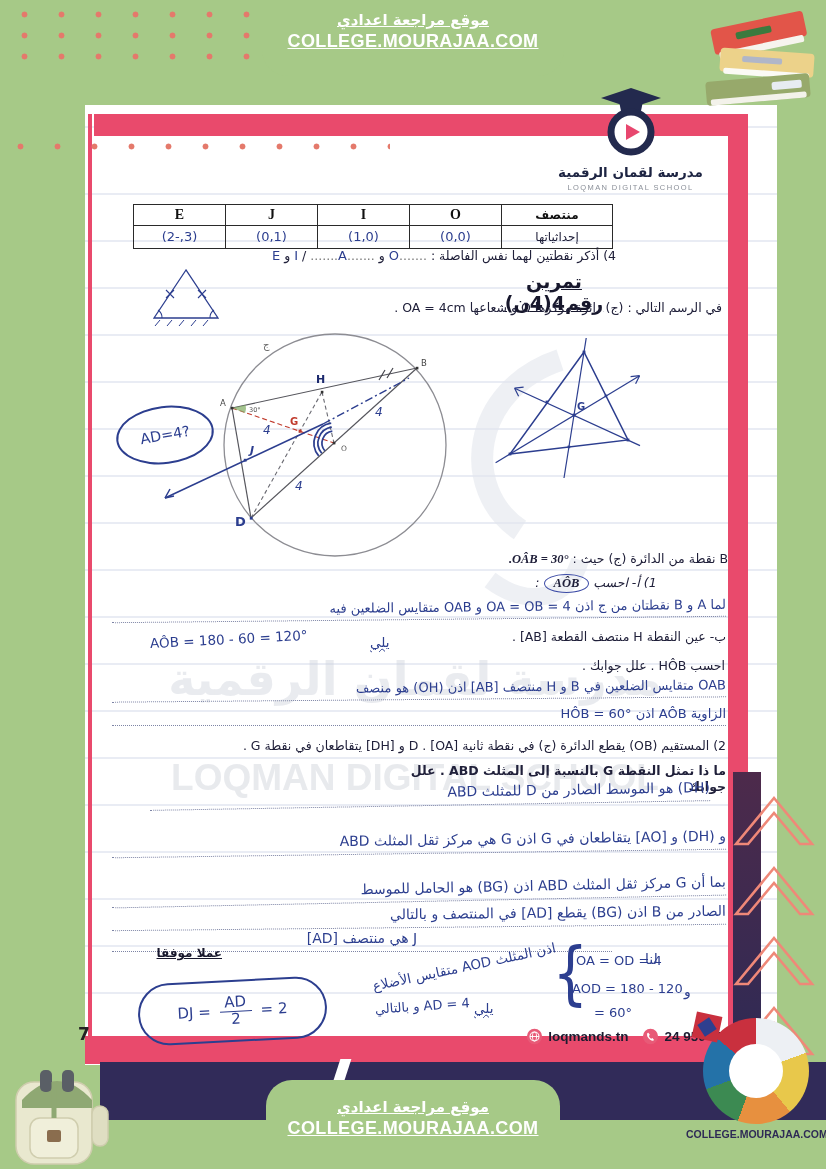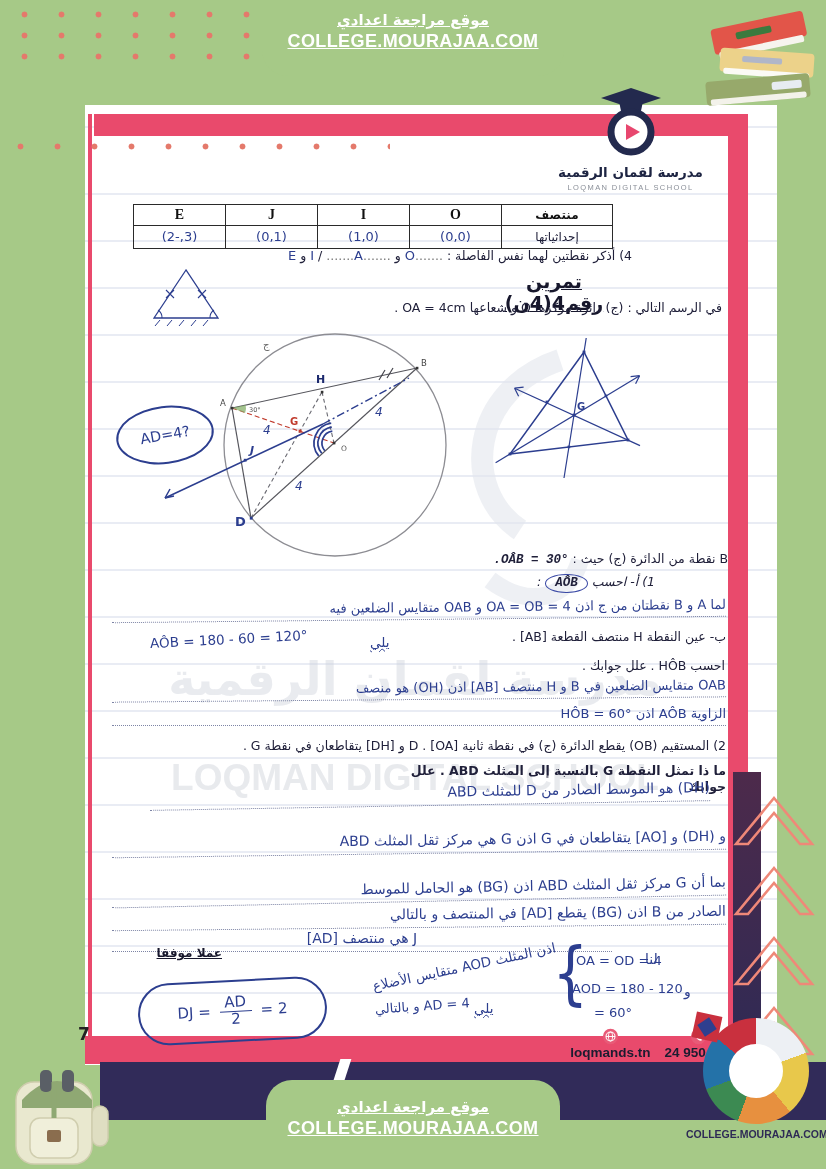--- a/index.html
+++ b/index.html
@@ -19,32 +19,32 @@
         background-position:0 43px;}
   .pinkfill{background:#e94a6c;z-index:2;}
   .navy{background:#312b59;z-index:4;}
   .wm{z-index:3;text-align:center;font-weight:bold;}
   
   .c{z-index:5;}
   .ar{direction:rtl;}
   .printed{color:#20203a;font-size:12.5px;line-height:1.3;}
   .hand{color:#2c3e8f;font-size:13px;line-height:1.25;}
   .dotline{border-bottom:1.4px dotted #7d84a5;padding-bottom:3px;}
-  .math{font-family:Liberation Mono, monospace;font-style:italic;font-weight:bold;}
+  .math{font-family:Liberation Serif, serif;font-style:italic;font-weight:bold;}
   .oval{display:inline-block;border:1.6px solid #3a49a5;border-radius:50%;padding:0 9px 1px 9px;}
   .wavy{text-decoration:underline wavy 1px;}
   table.pts{border-collapse:collapse;table-layout:fixed;}
   table.pts th,table.pts td{border:1.4px solid #2a2a2a;text-align:center;padding:0;}
   table.pts th{height:20px;font-family:"Liberation Serif",serif;font-size:14px;color:#111;}
   table.pts td{height:22px;}
   .frac{display:inline-flex;flex-direction:column;align-items:center;line-height:1.05;}
   .frac .ft{border-bottom:1.6px solid #2c3e8f;padding:0 5px;}
   .contact{display:flex;justify-content:flex-end;align-items:center;gap:14px;
            font-family:"Liberation Sans",sans-serif;font-weight:bold;font-size:13.5px;color:#1c1c30;}
-  .contact .item{display:flex;align-items:center;flex-direction:column;}
+  .contact .item{display:flex;align-items:center;gap:5px;}
 </style>
 </head>
 <body>
 
 <div id="page">
 
   <div class="abs dots" style="left:6px;top:4px;width:384px;height:58px;"></div>
   <div class="abs dots" style="left:2px;top:136px;width:388px;height:16px;"></div>
 
   <div class="abs card"></div>
@@ -111,21 +111,21 @@
     <tr>
       <td style="font-size:12px;color:#20203a;">إحداثياتها</td>
       <td class="hand">(0,0)</td>
       <td class="hand">(1,0)</td>
       <td class="hand">(0,1)</td>
       <td class="hand">(3,-2)</td>
     </tr>
   </tbody>
     </table>
 
-  <div class="abs c ar printed" style="left:156px;top:248px;width:476px;">
+  <div class="abs c ar printed" style="left:140px;top:248px;width:476px;">
     <span>4) أذكر نقطتين لهما نفس الفاصلة :</span>
     <span style="color:#777;">.......</span><span class="hand">O</span>
     <span>و</span>
     <span style="color:#777;">.......</span><span class="hand">I</span>
     <span>/</span>
     <span style="color:#777;">.......</span><span class="hand">A</span>
     <span>و</span>
     <span class="hand">E</span>
   </div>
 

